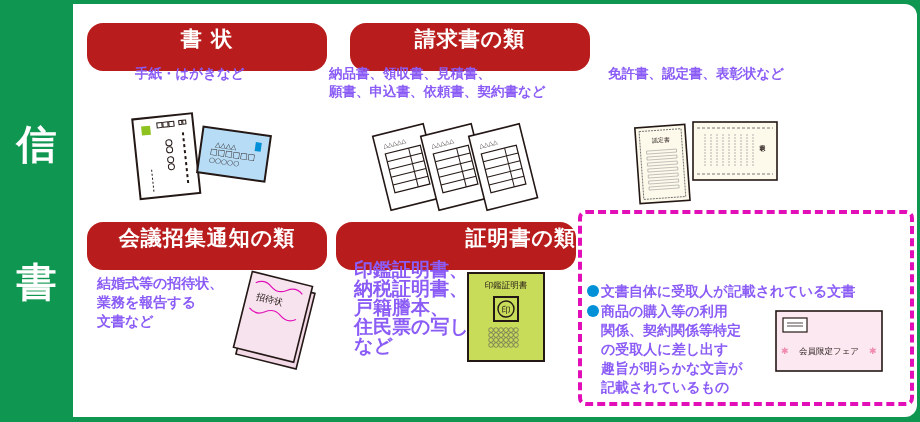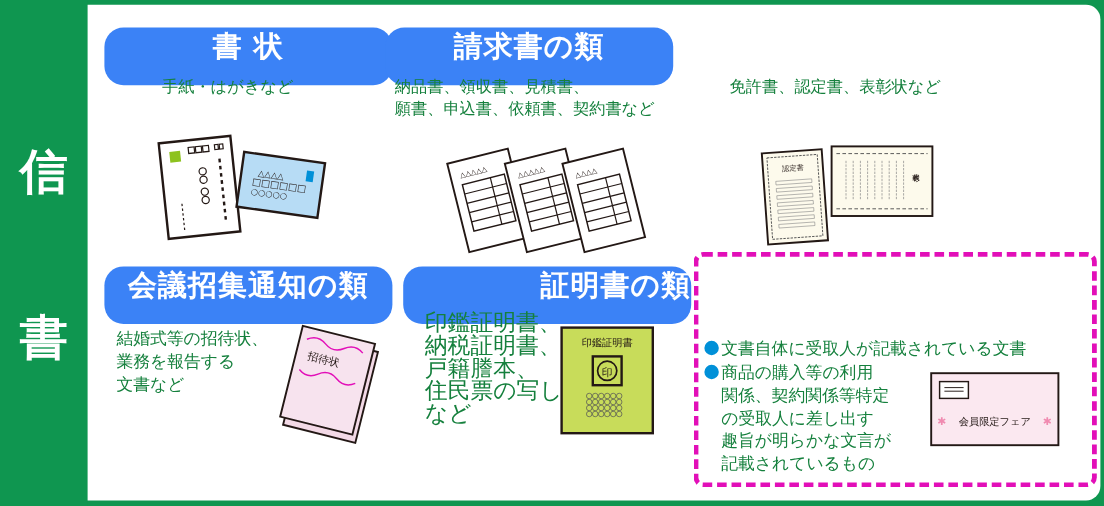--- a/index.html
+++ b/index.html
@@ -5,23 +5,23 @@
   * { box-sizing: border-box; margin: 0; padding: 0; }
   html, body { width: 920px; height: 422px; overflow: hidden; background: #0f9650; }
   body { position: relative; font-family: "DejaVu Sans", "Liberation Sans", sans-serif; }
 
   .frame { position: absolute; left: 0; top: 0; width: 920px; height: 422px; background: #0f9650; }
   .side { position: absolute; left: 0; top: 0; width: 73px; height: 422px; background: #0f9650; }
   .side-char { position: absolute; left: 0; width: 73px; text-align: center; color: #fff; font-size: 40px; font-weight: bold; line-height: 1; }
 
   .panel { position: absolute; left: 73px; top: 4px; width: 844px; height: 413px; background: #fff; border-top-right-radius: 12px; border-bottom-right-radius: 12px; }
 
-  .pill { position: absolute; height: 48px; background: #3b82f6; border-radius: 16px; color: #fff; font-size: 24px; font-weight: bold; text-align: center; line-height: 32px; letter-spacing: 1px; }
-
-  .desc { position: absolute; color: #15803d; font-size: 13.5px; font-weight: normal; line-height: 18px; white-space: pre-line; }
+  .pill { position: absolute; height: 48px; background: #b91c1c; border-radius: 16px; color: #fff; font-size: 21px; font-weight: bold; text-align: center; line-height: 32px; letter-spacing: 1px; }
+
+  .desc { position: absolute; color: #8b5cf6; font-size: 13.5px; font-weight: bold; line-height: 18px; white-space: pre-line; }
 
   .dm-box { position: absolute; left: 578px; top: 210px; width: 336px; height: 196px; border: 4px dashed #e20fb8; border-radius: 8px; }
 
   .bullet { display: inline-block; width: 12px; height: 12px; border-radius: 50%; background: #0090d8; margin-right: 2px; vertical-align: -1px; }
 
   svg { position: absolute; overflow: visible; }
 </style>
 </head>
 <body>
 
@@ -53,21 +53,21 @@
       </g>
       <g transform="rotate(8 105 45)">
         <rect x="72" y="22" width="68" height="46" fill="#b7dcf5" stroke="#231815" stroke-width="2"></rect>
         <rect x="126" y="30" width="6" height="9" fill="#0090d8"></rect>
         <text x="86" y="40" font-size="7" fill="#231815" font-family="DejaVu Sans, sans-serif">△△△△</text>
         <text x="82" y="48" font-size="8" fill="#231815" font-family="DejaVu Sans, sans-serif">□□□□□□</text>
         <text x="82" y="56" font-size="7" fill="#231815" font-family="DejaVu Sans, sans-serif">○○○○○</text>
       </g>
     </svg>
 
-    <div class="pill" style="left:248px; top:19px; width:240px;">請求書の類</div>
+    <div class="pill" style="left:277px; top:19px; width:240px;">請求書の類</div>
     <div class="desc" style="left:256px; top:60px;">納品書、領収書、見積書、
 願書、申込書、依頼書、契約書など</div>
     <svg style="left:300px; top:118px;" width="160" height="92" viewBox="0 0 160 92">
       <g>
         <g transform="rotate(-14 30 45)">
           <rect x="8" y="8" width="52" height="76" fill="#fff" stroke="#231815" stroke-width="1.6"></rect>
           <rect x="16" y="28" width="36" height="40" fill="none" stroke="#231815" stroke-width="1.2"></rect>
           <line x1="16" y1="36" x2="52" y2="36" stroke="#231815"></line>
             <line x1="16" y1="44" x2="52" y2="44" stroke="#231815"></line>
           <line x1="16" y1="52" x2="52" y2="52" stroke="#231815"></line>

